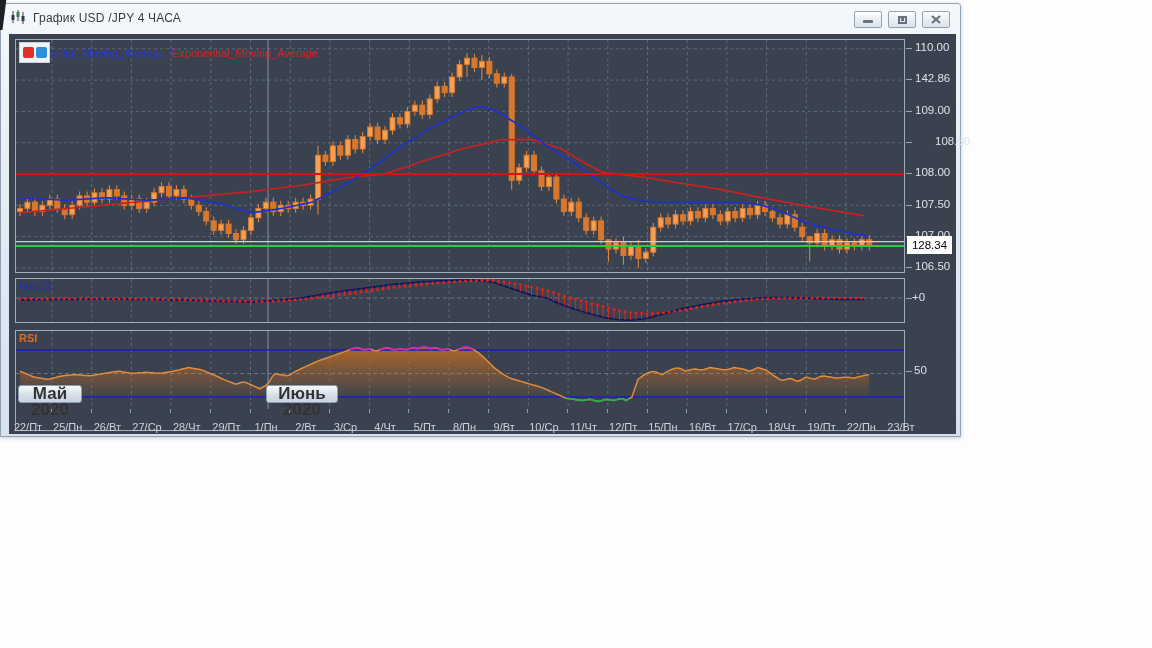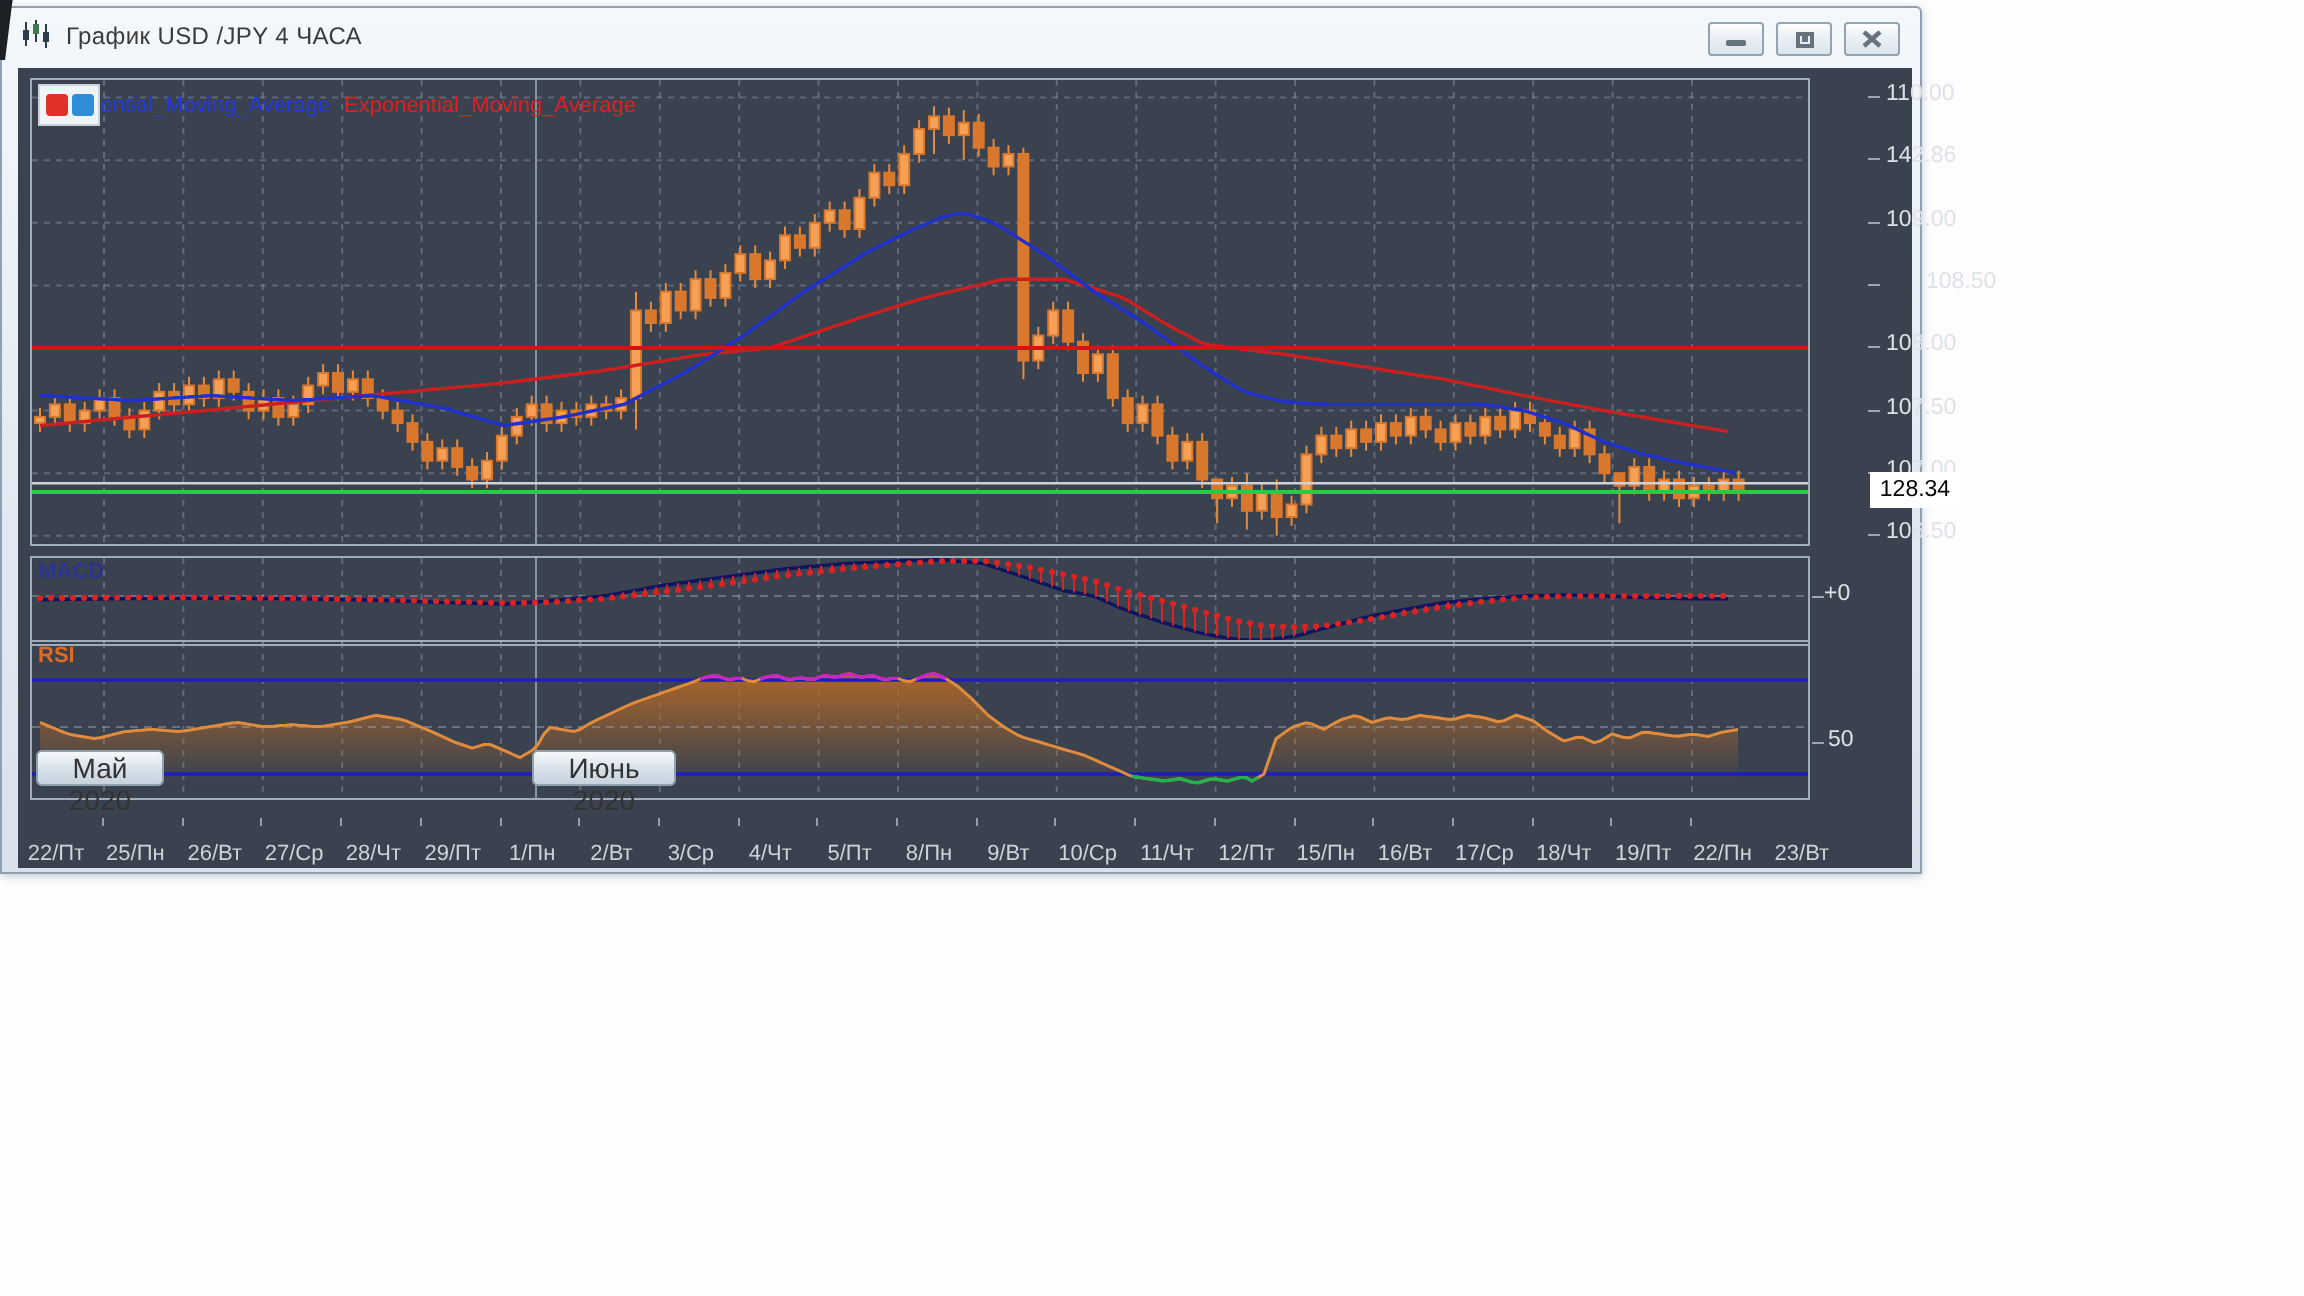--- a/index.html
+++ b/index.html
@@ -20,48 +20,48 @@
   .glyph-min { width:10px; height:3px; background:#66737f; border-radius:1px; margin-top:4px; }
   .glyph-max { width:9px; height:8px; border:2px solid #66737f; position:relative; }
   .glyph-max::after { content:""; position:absolute; left:1px; top:0px; width:3px; height:3px; background:#66737f; }
 
   .client { position:absolute; left:8px; top:30px; width:947px; height:400px; background:#3a4250; }
 
   .panel { position:absolute; border:1px solid #9fadbb; }
   .panel svg { display:block; }
   .panel-main { left:6px; top:5px;   width:890px; height:234px; }
   .panel-macd { left:6px; top:244px; width:890px; height:45px; }
-  .panel-rsi  { left:6px; top:286px; width:890px; height:80px; }
+  .panel-rsi  { left:6px; top:296px; width:890px; height:101px; }
 
   .ind-label { position:absolute; left:3px; top:1px; font-size:11px; pointer-events:none; }
   .macd-label { color:#2a3590; font-weight:bold; }
   .rsi-label  { color:#e06a20; font-weight:bold; }
 
   
   .legend { position:absolute; left:3px; top:2px; height:22px; width:320px; pointer-events:none; }
   .legend-blue { position:absolute; left:0; top:5px; font-size:11px; color:#2438e8; white-space:nowrap; z-index:1; }
   .legend-red  { position:absolute; left:153px; top:5px; font-size:11px; color:#e02020; white-space:nowrap; z-index:1; }
   .legend-box  { position:absolute; left:0; top:0; width:31px; height:21px; background:#f1f4f7;
                  border:1px solid #c9d3dd; z-index:2; display:flex; align-items:center; gap:2px; padding-left:3px; }
   .sw { width:11px; height:11px; border-radius:2px; }
 
   
-  .yaxis { position:absolute; left:925px; top:0; width:50px; height:400px; }
+  .yaxis { position:absolute; left:897px; top:0; width:50px; height:400px; }
   .ytick { position:absolute; left:9px; height:14px; font-size:11.5px; color:#dde2e8; white-space:nowrap; }
   .ymark { position:absolute; left:0; width:6px; height:1px; background:#9aa7b5; }
   .pricebox { position:absolute; left:1px; width:45px; height:18px; background:#ffffff; color:#000;
               font-size:11.5px; text-align:center; line-height:18px; z-index:3; }
   .sidelabel { position:absolute; font-size:11.5px; color:#dde2e8; }
   .xlabel { position:absolute; top:387px; width:44px; height:13px; font-size:11px; color:#ccd3d9; text-align:center; white-space:nowrap; }
   .xmark { position:absolute; width:1px; height:4px; background:#8fa0ae; top:375px; }
 
   
   .monthbox { position:absolute; top:54px; height:18px; border:1px solid #8fa0ae; border-radius:3px;
     background:linear-gradient(180deg,#f5f9fc,#d4dee8 60%,#c7d3df);
-    font-size:14px; font-weight:normal; color:#333; text-align:center; line-height:16px; z-index:2; }
+    font-size:17px; font-weight:bold; color:#333; text-align:center; line-height:16px; z-index:2; }
   .month-may  { left:2px;   width:64px; }
   .month-june { left:250px; width:72px; }
 
   .cursor-artifact { position:absolute; left:0; top:0; width:9px; height:30px; background:#1d2126;
     clip-path:polygon(0 0, 70% 0, 28% 100%, 0 100%); z-index:5; }
 </style>
 </head>
 <body>
 
 <div class="desktop">

